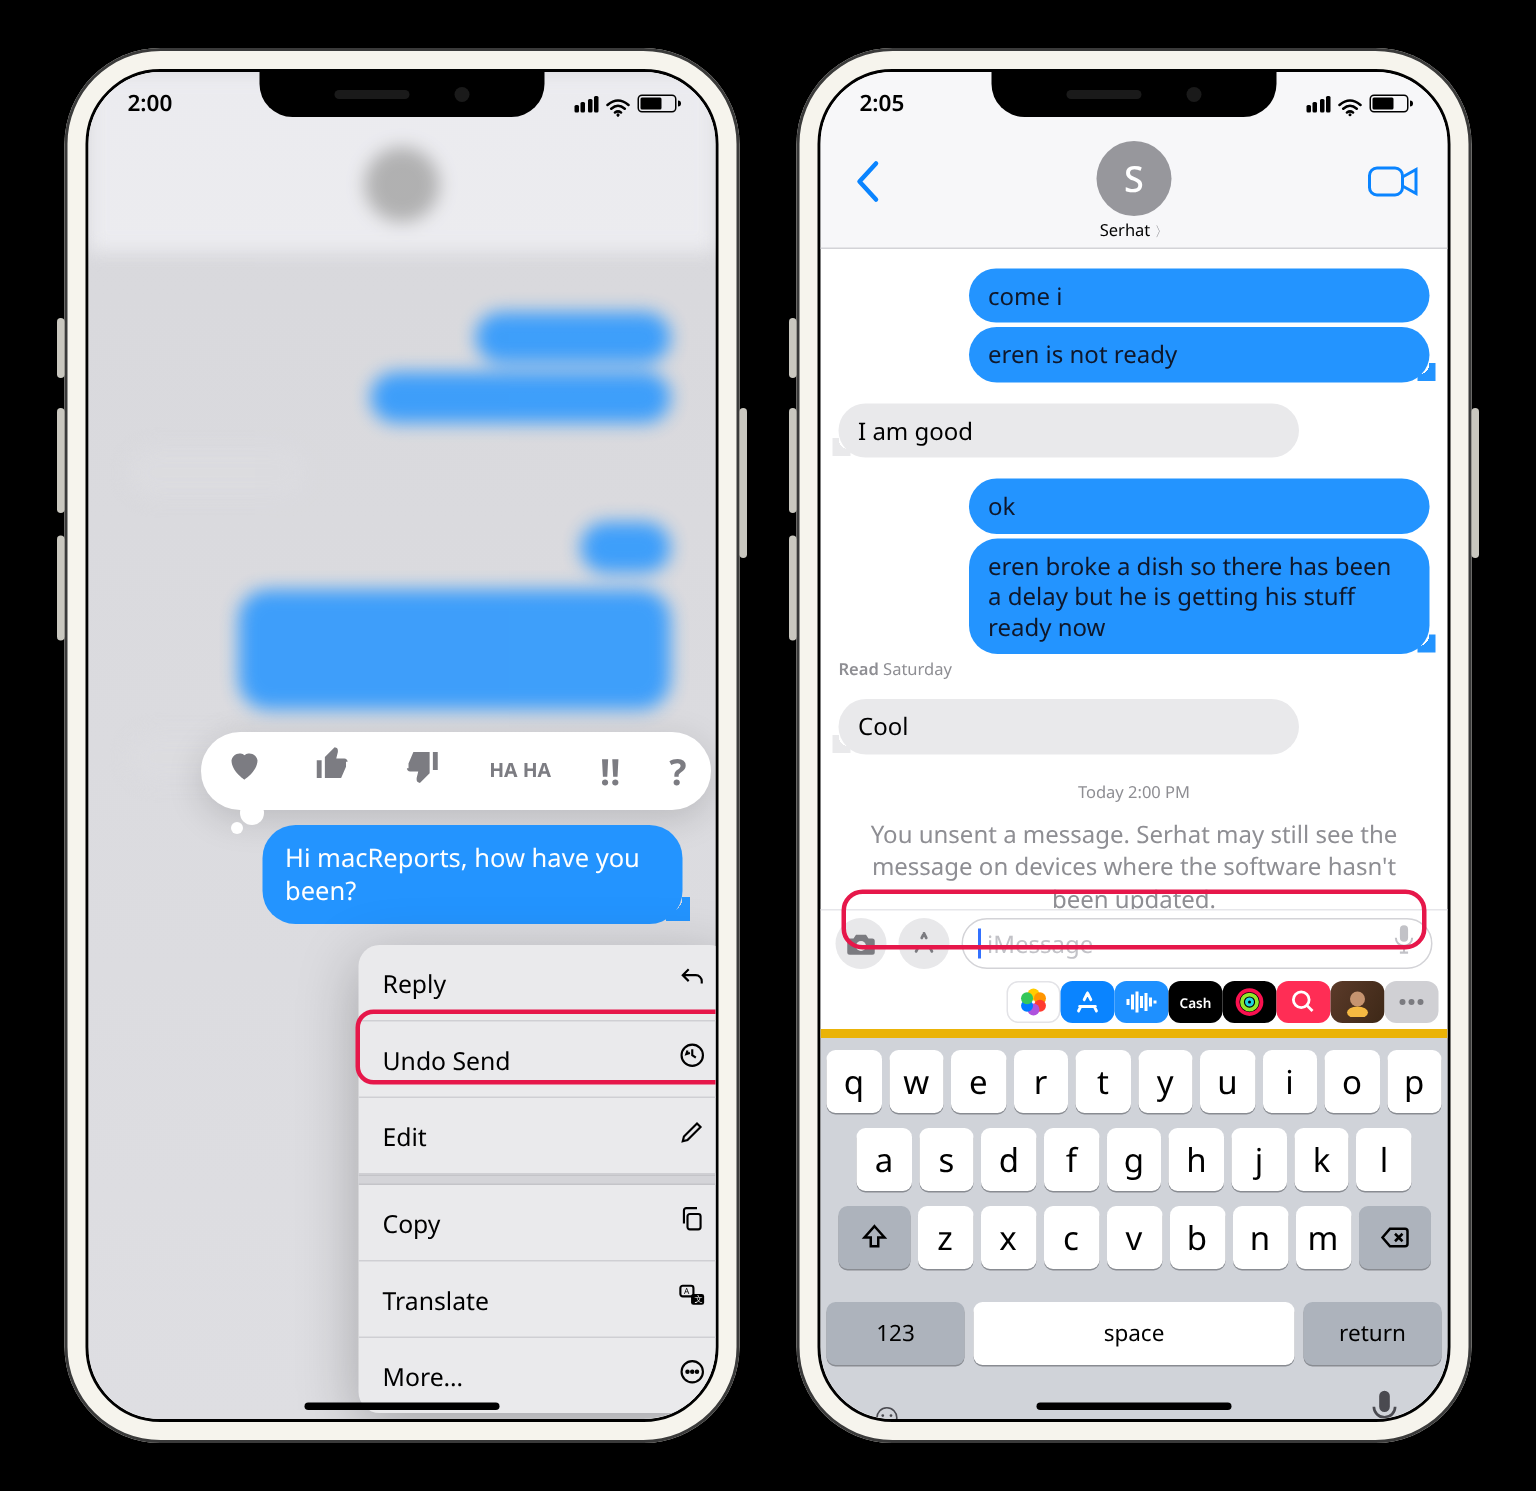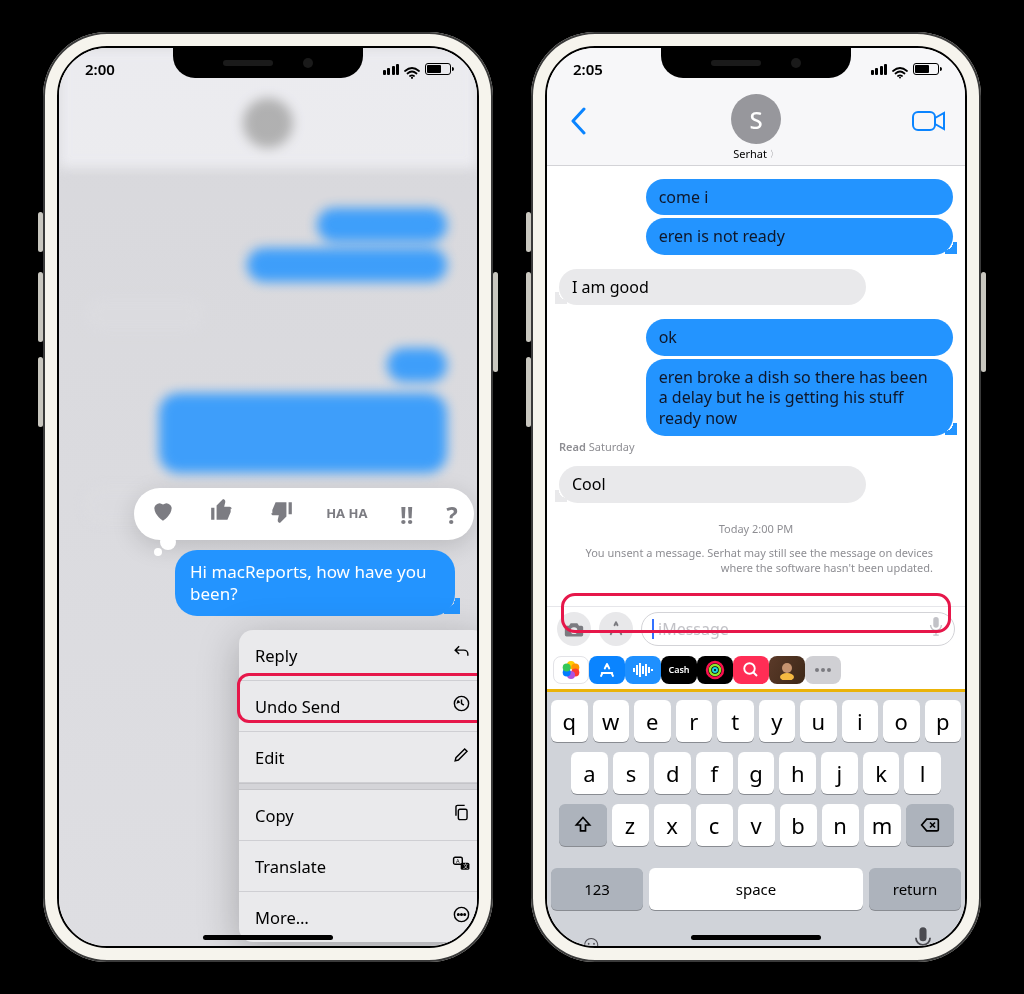--- a/index.html
+++ b/index.html
@@ -139,42 +139,42 @@
     background:radial-gradient(circle at 0 0,transparent 8px,var(--bubble-blue) 8px);
   }
   .msg.in.tail::after{
     content:"";position:absolute;left:-4px;bottom:1px;width:12px;height:12px;
     background:radial-gradient(circle at 12px 0,transparent 8px,var(--bubble-gray) 8px);
   }
   .read-receipt{font-size:11px;color:#8e8e93;margin:2px 4px 12px 0;}
   .read-receipt strong{color:#8e8e93;font-weight:600;}
   .timestamp{text-align:center;font-size:11px;color:#8e8e93;margin:18px 0 4px;}
   .unsent-notice{
-    margin:2px 10px;padding:6px 10px;text-align:right;font-size:11px;color:#8e8e93;line-height:1.35;
+    margin:2px 10px;padding:6px 10px;text-align:center;font-size:16px;color:#8e8e93;line-height:1.35;
   }
   .hl2{top:545px;left:14px;right:14px;height:40px;border-radius:14px;}
   
   .input-bar{
     position:absolute;left:0;right:0;bottom:296px;height:44px;background:#fff;
     display:flex;align-items:center;gap:8px;padding:0 10px;z-index:10;
     border-top:1px solid #e6e6ea;
   }
   .round-btn{width:34px;height:34px;border-radius:50%;background:#e8e8ea;display:flex;align-items:center;justify-content:center;color:#7b7b80;}
   .round-btn svg{width:20px;height:18px;fill:#7b7b80;}
   .msg-input{
     flex:1;height:34px;border:1px solid #d3d3d7;border-radius:18px;display:flex;align-items:center;padding:0 10px;
   }
   .msg-input .caret{width:2px;height:20px;background:#3371ff;margin-right:4px;animation:blink 1s infinite;}
   @keyframes blink{50%{opacity:0;}}
   .msg-input .ph{color:#c2c2c7;font-size:16px;flex:1;}
   .msg-input .mic svg{width:16px;height:20px;fill:#c2c2c7;}
   
   .app-strip{
-    position:absolute;left:0;right:0;bottom:254px;height:42px;background:#fff;border-bottom:3px solid #eab308;
-    display:flex;align-items:center;justify-content:flex-start;padding:0 6px;z-index:10;
+    position:absolute;left:0;right:0;bottom:254px;height:42px;background:#fff;border-bottom:6px solid #eab308;
+    display:flex;align-items:center;justify-content:flex-end;padding:0 6px;z-index:10;
   }
   .app{width:36px;height:28px;border-radius:8px;display:flex;align-items:center;justify-content:center;font-size:14px;color:#fff;}
   .app.photos{background:linear-gradient(#fff,#fff);border:1px solid #e3e3e7;}
   .app.store{background:var(--blue);}
   .app.music{background:#1e90ff;}
   .app.cash{background:#000;font-size:9px;font-weight:600;}
   .app.fitness{background:#000;}
   .app.web{background:#ff2d55;}
   .app.memoji{background:#333;}
   .app.more{background:#d0d0d4;}

